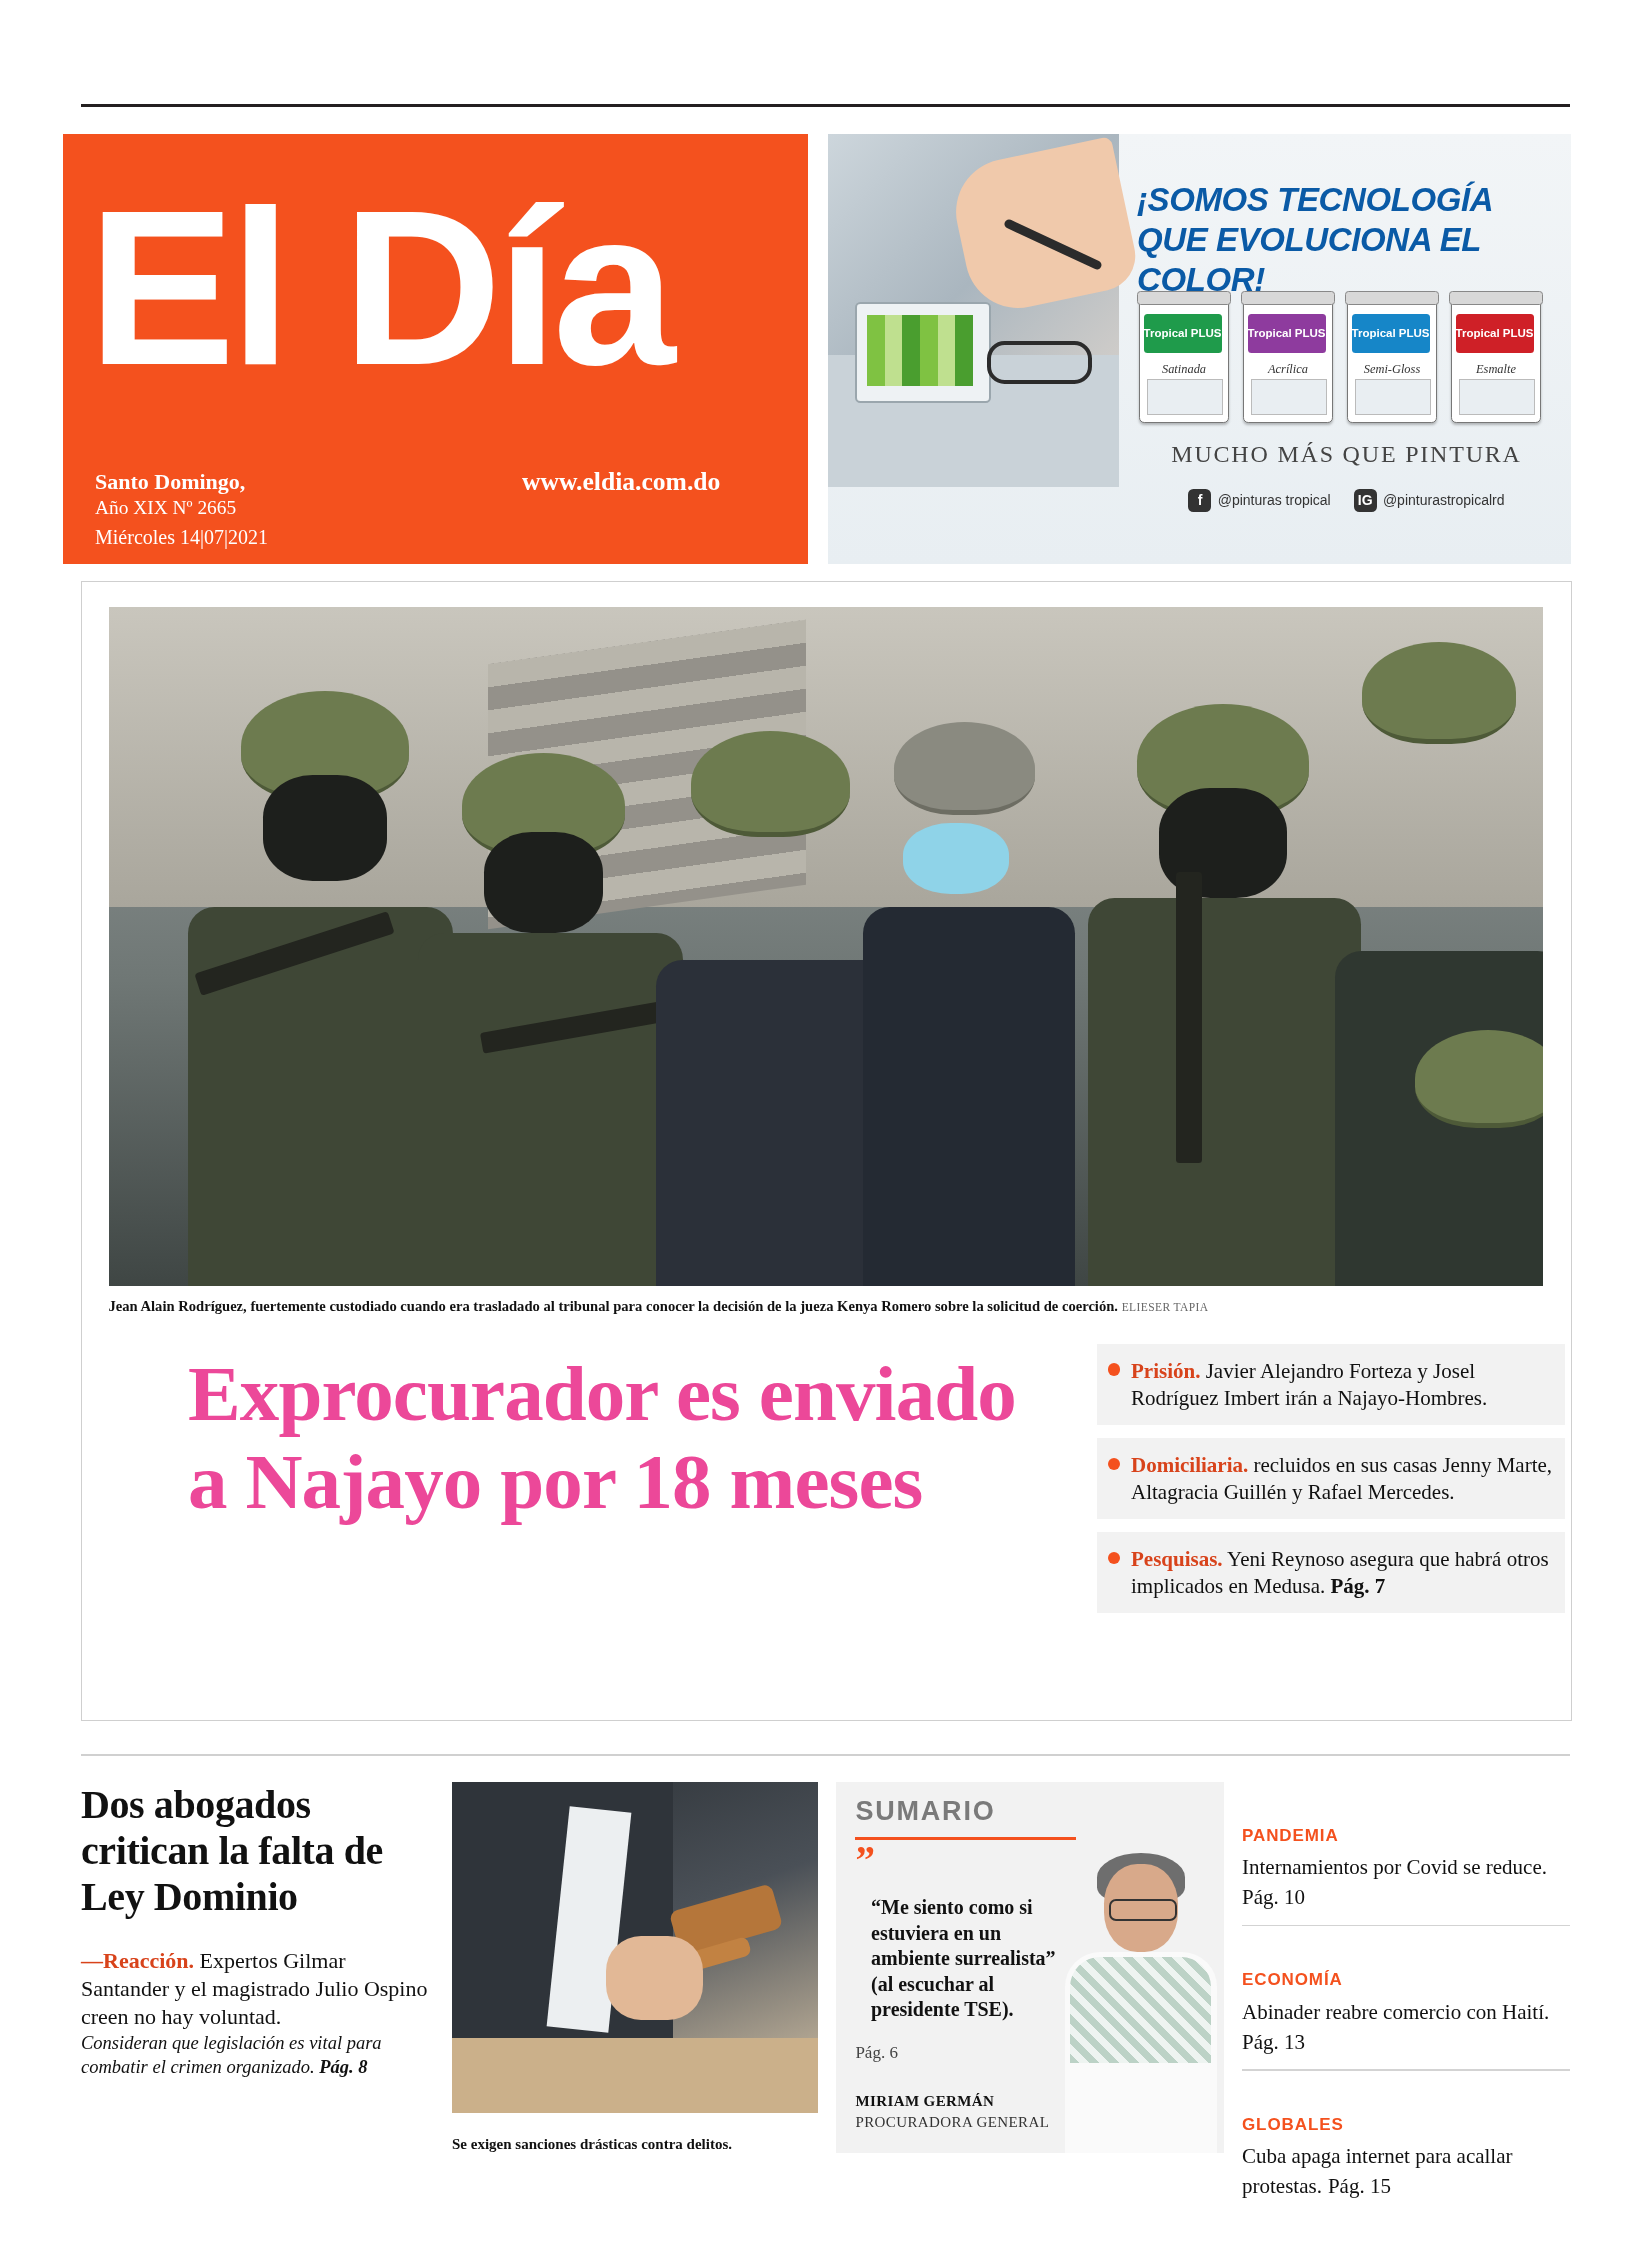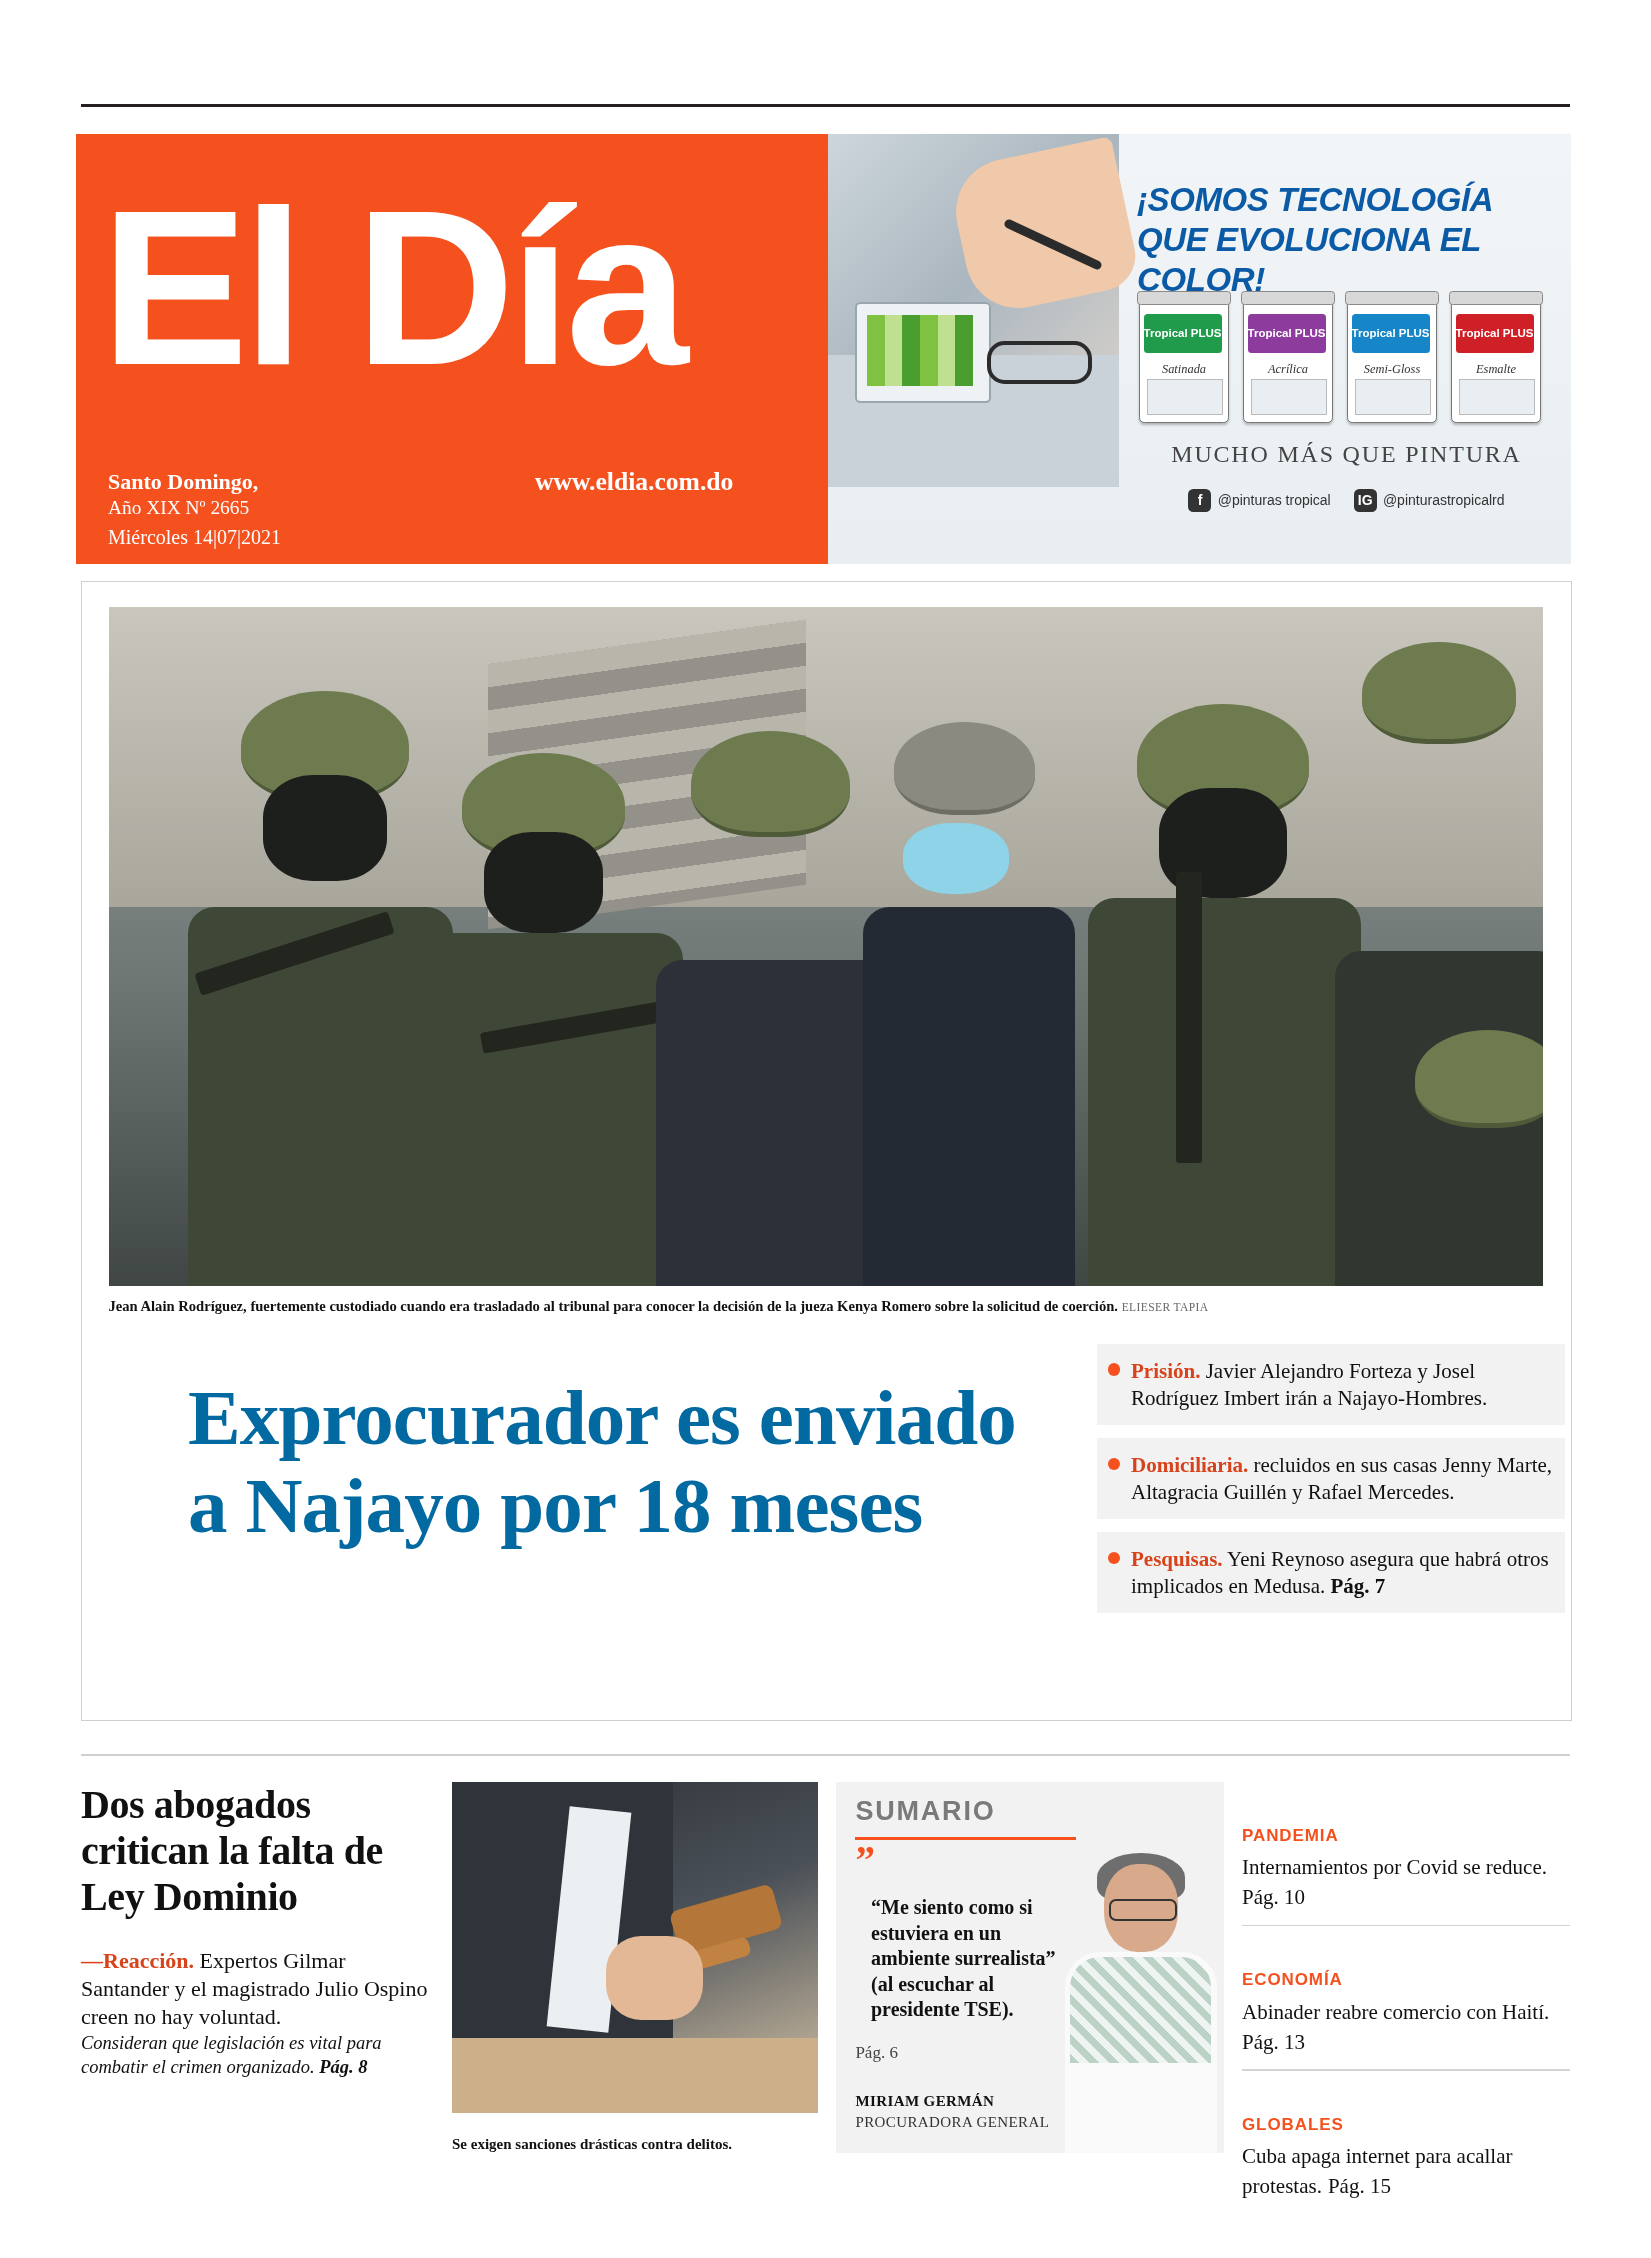--- a/index.html
+++ b/index.html
@@ -2,21 +2,21 @@
 <html style="font-size:14px"><head>
 <meta charset="utf-8">
 <style>
   html,body{margin:0;padding:0;background:#ffffff;}
   body{width:1652px;height:2258px;font-family:"Liberation Serif",serif;color:#111;}
   .page{position:relative;width:1652px;height:2258px;background:#fff;}
 
   .rule-top{position:absolute;left:81px;top:104px;width:1489px;height:2.6px;background:#231f20;}
 
   
-  .masthead{position:absolute;left:76px;top:134px;width:745px;height:430px;background:#f4511e;padding-left:16px;}
+  .masthead{position:absolute;left:63px;top:134px;width:745px;height:430px;background:#f4511e;}
   .logo{position:absolute;left:25px;top:21px;width:697px;height:291px;
         font-family:"Liberation Sans",sans-serif;font-weight:bold;font-size:221px;line-height:265px;
         color:#ffffff;letter-spacing:-5.3px;}
   .mast-place{position:absolute;left:32px;top:335px;font-family:"Liberation Serif",serif;
         font-weight:bold;font-size:22px;color:#fff;}
   .mast-year{position:absolute;left:32px;top:363px;font-family:"Liberation Serif",serif;
         font-size:19.4px;color:#fff;}
   .mast-date{position:absolute;left:32px;top:392px;font-family:"Liberation Serif",serif;
         font-size:20px;color:#fff;}
   .mast-web{position:absolute;left:459px;top:333px;font-family:"Liberation Serif",serif;
@@ -76,23 +76,23 @@
       background:repeating-linear-gradient(180deg,#b8b5ab 0 23px,#94918a 23px 46px);transform:skewY(-8deg);}
   .helmet{position:absolute;border-radius:50% 50% 42% 42%;background:#6d7b4f;border-bottom:5.3px solid #4e5a38;}
   .body{position:absolute;bottom:0;background:#3f4736;border-radius:26.5px 26.5px 0 0;}
   .mask{position:absolute;border-radius:40%;background:#1d1f1c;}
   .civ-mask{position:absolute;border-radius:45%;background:#8fd3e8;}
   .gun{position:absolute;background:#23251f;border-radius:3.5px;}
   .caption{position:absolute;left:26.5px;top:716px;width:1434px;
       font-family:"Liberation Serif",serif;font-weight:bold;font-size:14.6px;color:#111;}
   .caption .credit{font-weight:normal;font-size:11.5px;color:#666;letter-spacing:0.4px;}
 
-  .headline{position:absolute;left:106px;top:792px;width:882px;
+  .headline{position:absolute;left:106px;top:768px;width:882px;
       font-family:"Liberation Serif",serif;font-weight:bold;font-size:79px;line-height:88px;
-      letter-spacing:-0.9px;color:#0369a1;}
+      letter-spacing:-0.9px;color:#ec4899;}
 
   .bullets{position:absolute;left:1015px;top:762px;width:468px;}
   .bullet{position:relative;background:#f2f2f2;margin-bottom:13.2px;padding:14px 12.4px 14px 34px;
       font-family:"Liberation Serif",serif;font-size:21px;line-height:26.5px;color:#111;}
   .bullet::before{content:"";position:absolute;left:10.6px;top:19.4px;width:12.4px;height:12.4px;
       border-radius:50%;background:#f4511e;}
   .bullet b{color:#d8431b;}
   .bullet .pg{font-weight:bold;color:#111;}
 
   

